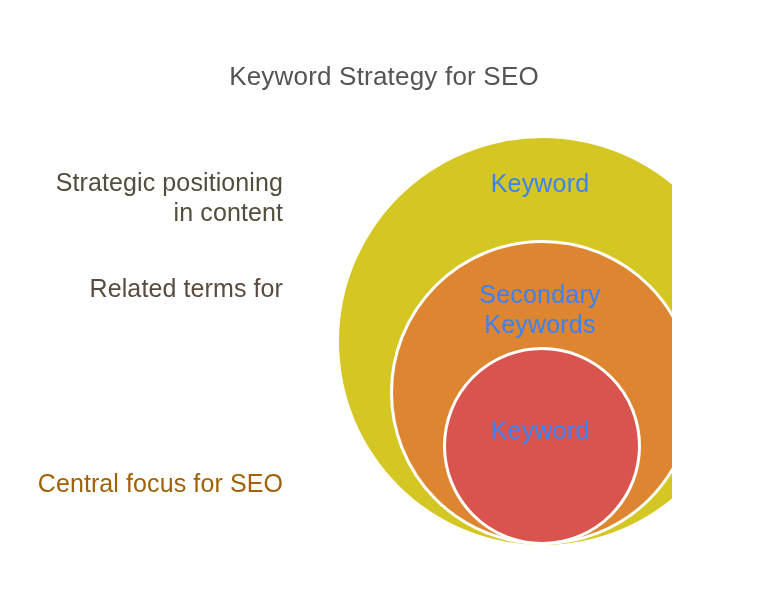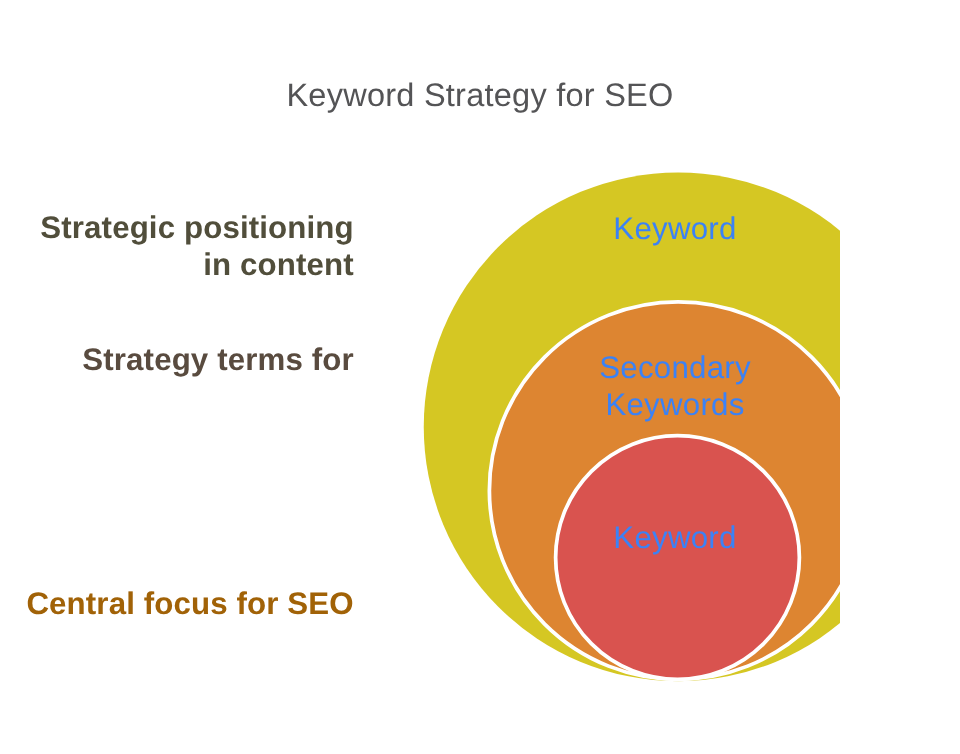--- a/index.html
+++ b/index.html
@@ -67,21 +67,21 @@
   .ring-label-1 { top: 168px; }
   .ring-label-2 { top: 279px; }
   .ring-label-3 { top: 415px; }
   .annotation {
     position: absolute;
     left: 0;
     width: 283px;
     text-align: right;
     font-size: 25px;
     line-height: 30px;
-    font-weight: 700;
+    font-weight: 400;
     letter-spacing: 0.1px;
   }
   .annotation .line { display: block; }
   .annotation-1 { top: 167px; }
   .annotation-2 { top: 273px; }
   .annotation-3 { top: 430px; }
 </style>
 </head>
 <body>
 
@@ -107,20 +107,20 @@
   <div class="ring-label ring-label-3">
     <span class="line">Keyword</span>
   </div>
 
   <div class="annotation annotation-1" style="color: rgb(81, 78, 59);">
     <span class="line">Strategic positioning</span>
     <span class="line">in content</span>
   </div>
 
   <div class="annotation annotation-2" style="color: rgb(89, 75, 63);">
-    <span class="line">Strategy terms for</span>
+    <span class="line">Related terms for</span>
   </div>
 
   <div class="annotation annotation-3" style="color: #a16207; margin-top: 38px;">
     <span class="line">Central focus for SEO</span>
   </div>
 
 </div>
 
 </body></html>

